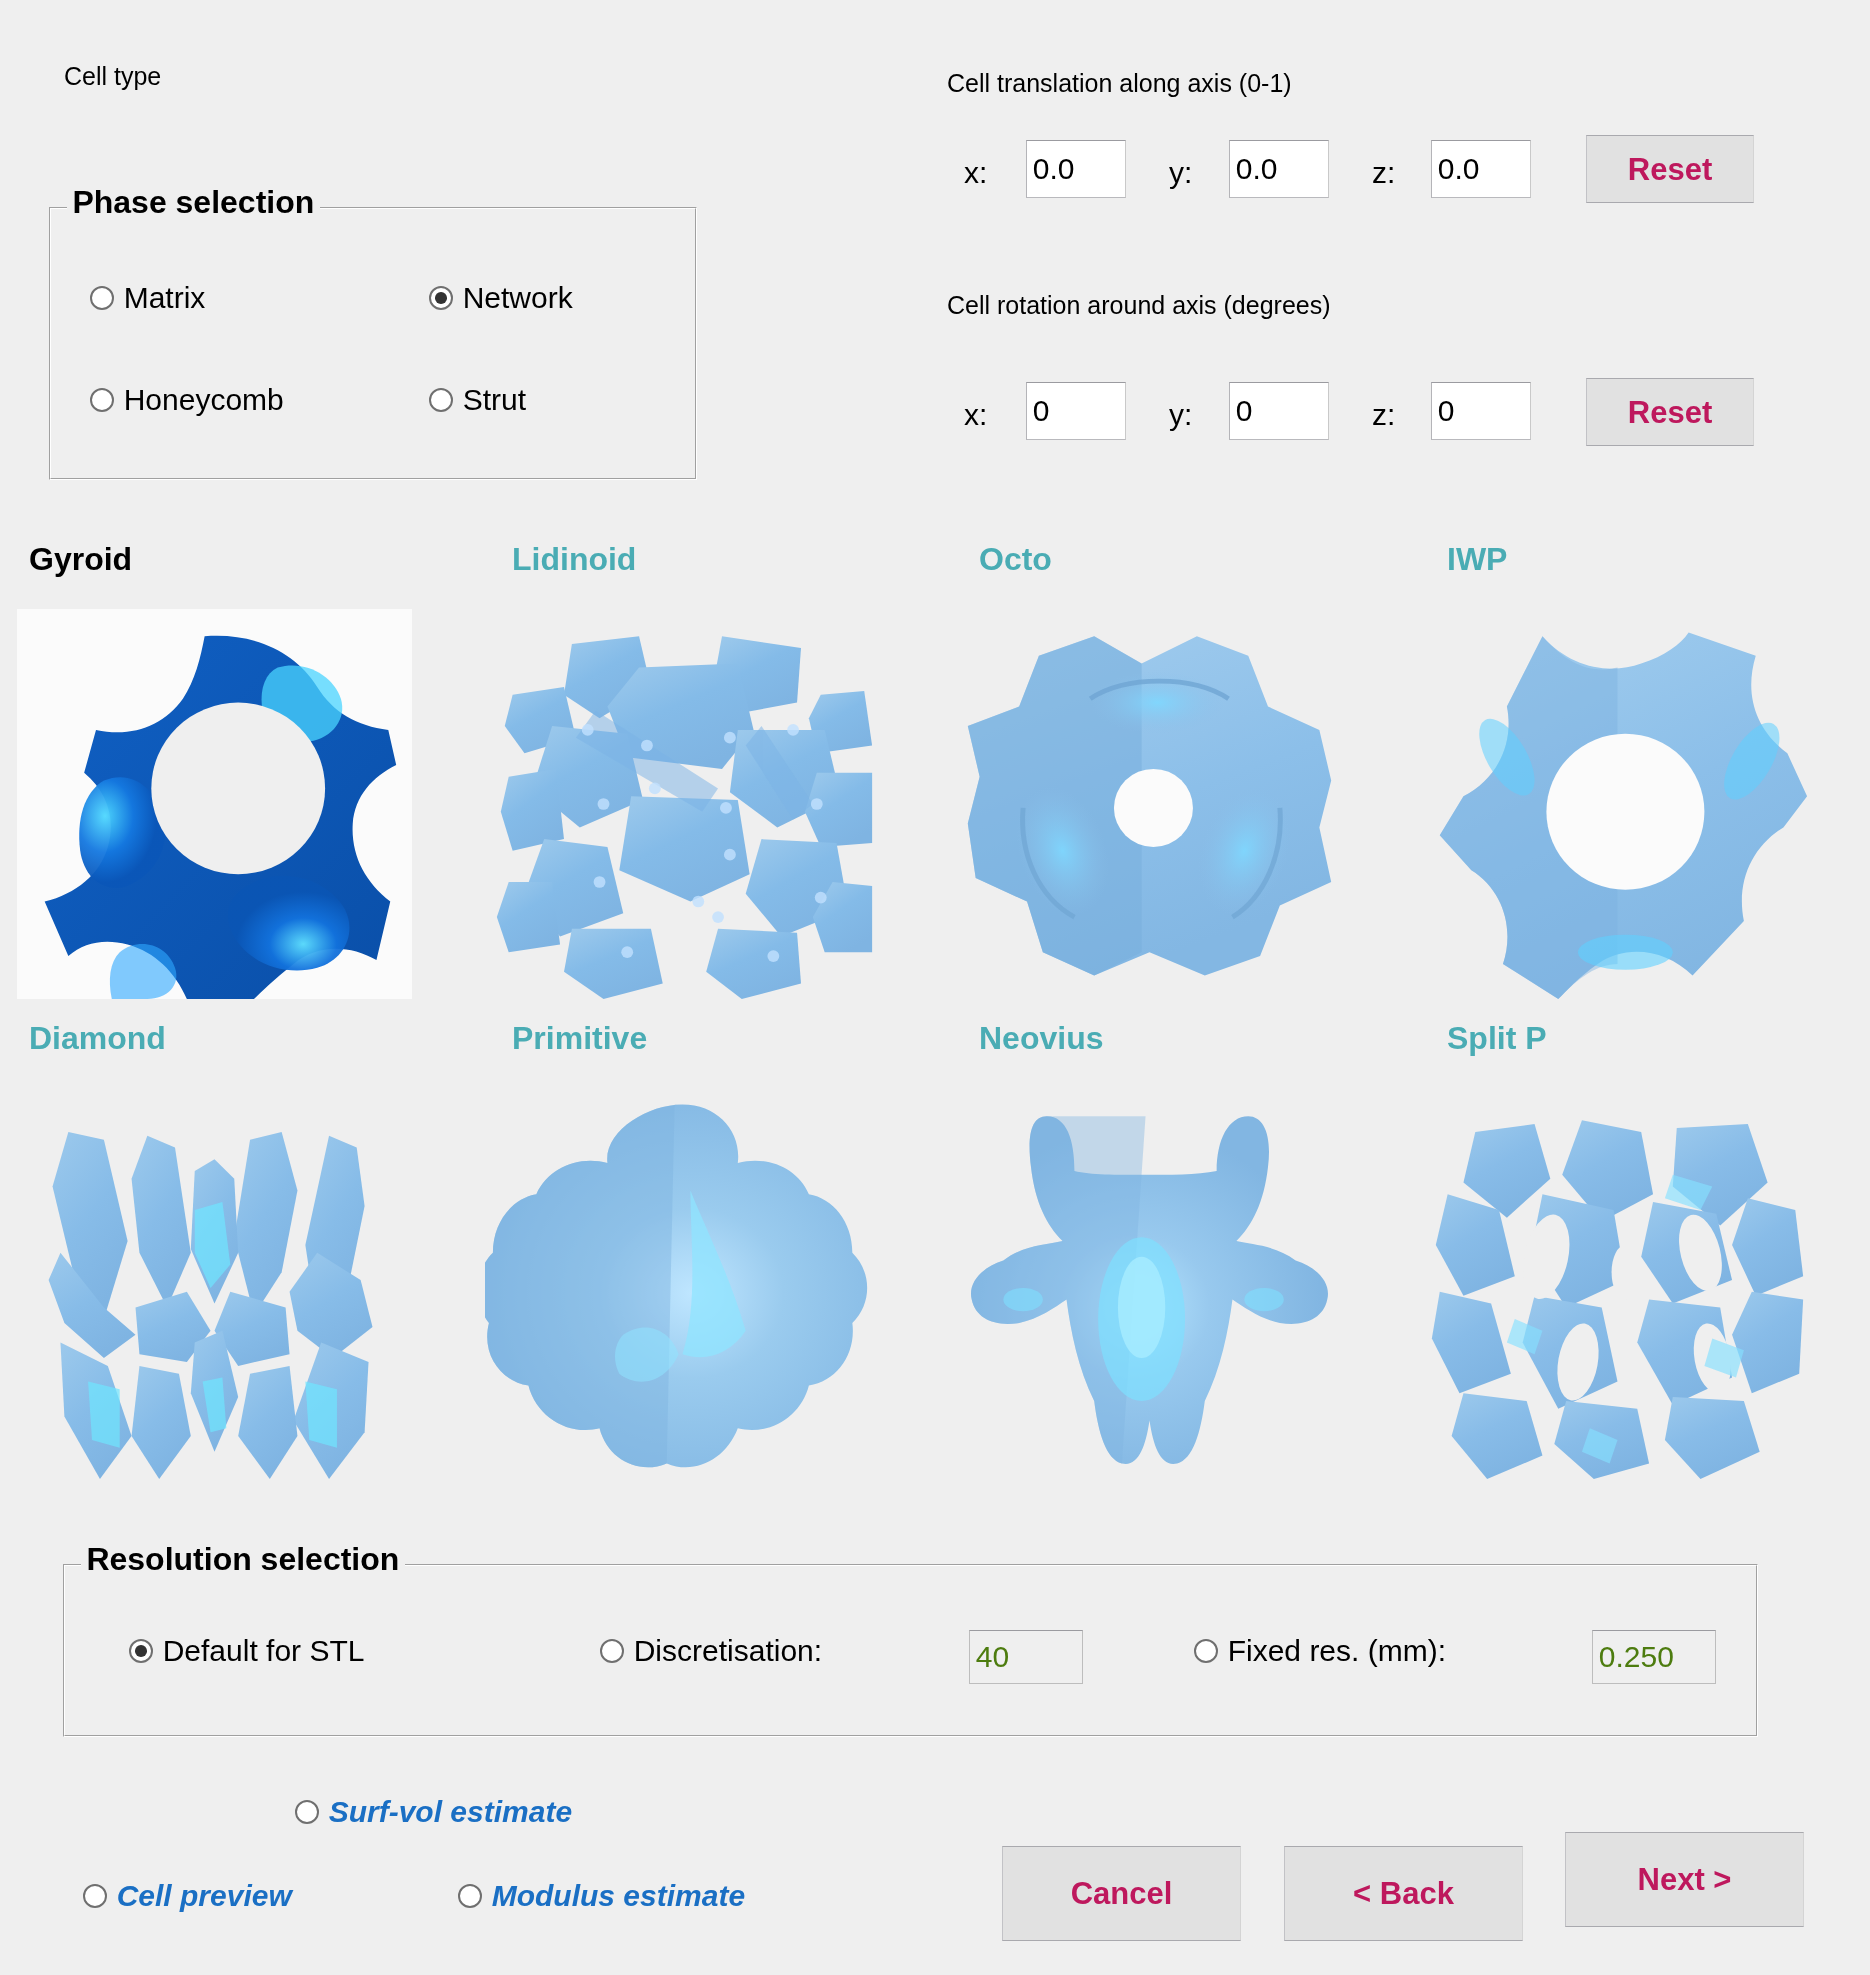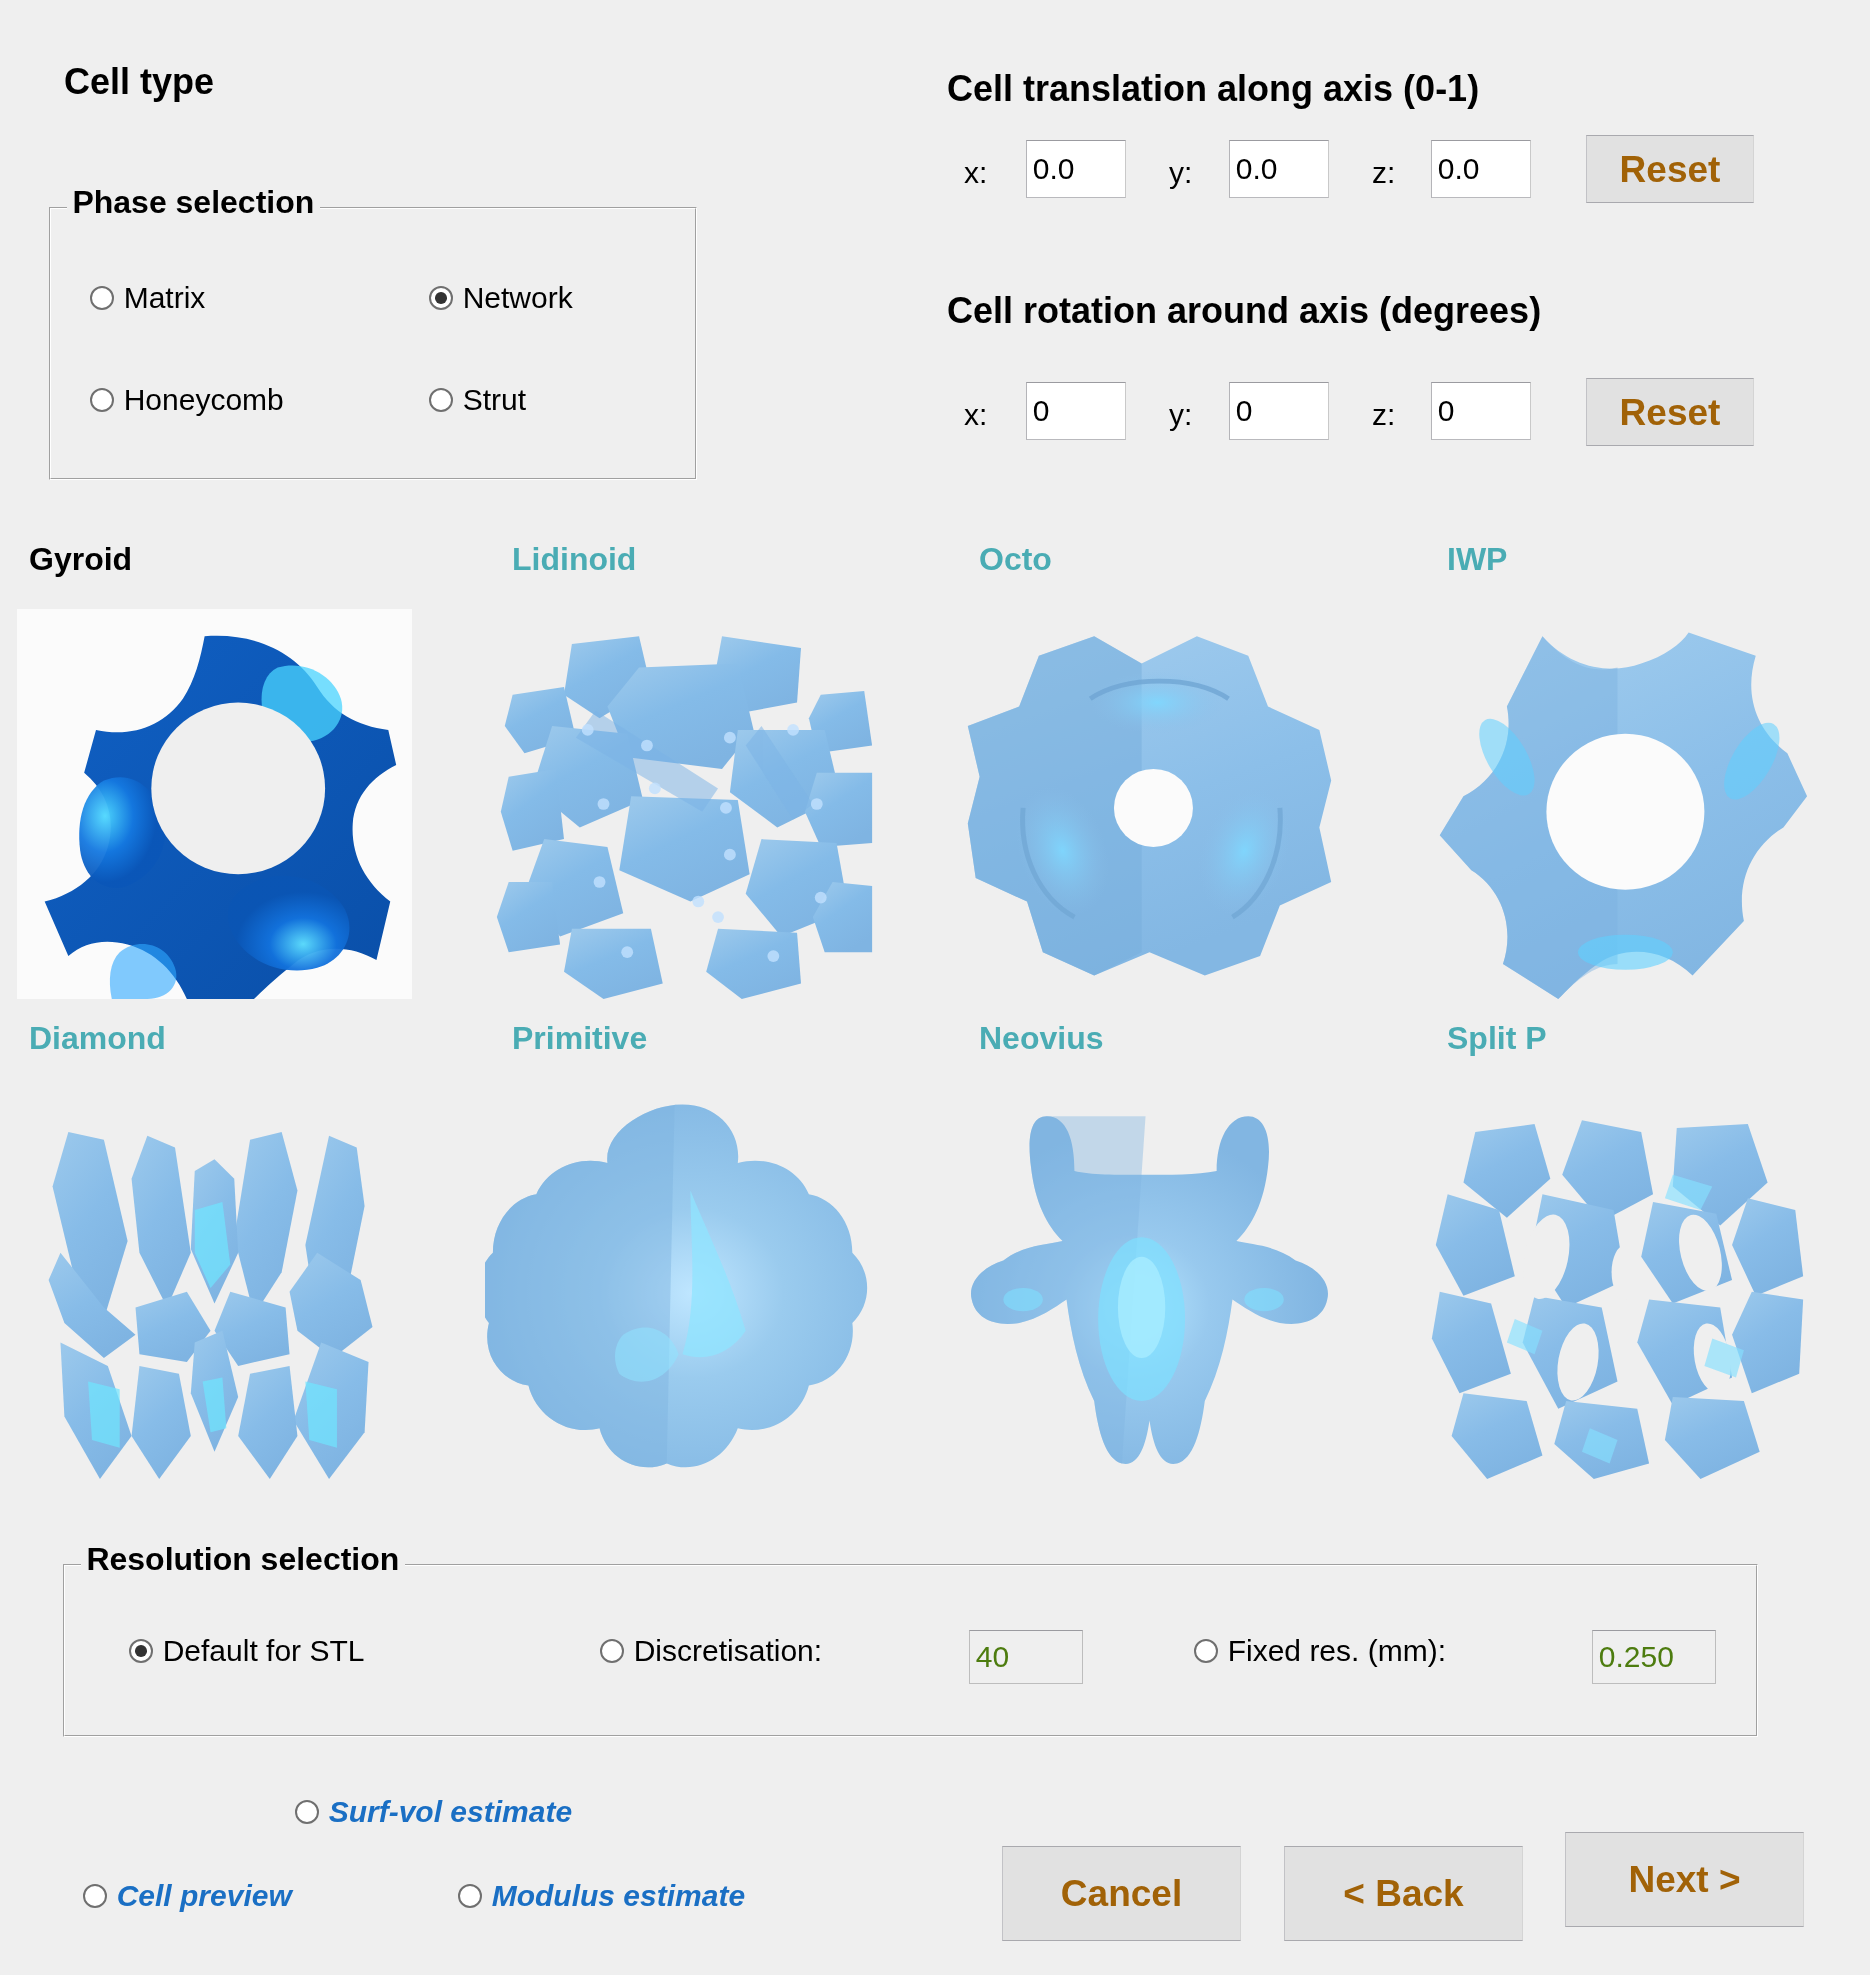--- a/index.html
+++ b/index.html
@@ -13,22 +13,22 @@
     position: relative;
     font-family: "Liberation Sans", sans-serif;
     color: #000;
     overflow: hidden;
   }
 
   
   .abs { position: absolute; }
 
   .title-bold {
-    font-weight: bold;
-    font-size: 36px;
+    font-weight: normal;
+    font-size: 25px;
     line-height: 1;
     color: #000;
     white-space: nowrap;
   }
 
   
   .groupbox {
     position: absolute;
     box-sizing: border-box;
     border: 1.9px solid #a0a0a0;
@@ -135,23 +135,23 @@
     box-sizing: border-box;
     background: #e1e1e1;
     border: 1.9px solid #d4d4d4;
     border-top-color: #a9a9ae;
     border-left-color: #c2c2c6;
     border-bottom-color: #a9a9ae;
     display: flex;
     align-items: center;
     justify-content: center;
     font-weight: bold;
-    font-size: 37px;
-    line-height: 1;
-    color: #a16207;
+    font-size: 31px;
+    line-height: 1;
+    color: #be185d;
     cursor: default;
     text-align: right;
   }
 
   
   .tile-label {
     position: absolute;
     font-weight: bold;
     font-size: 32px;
     line-height: 1;

